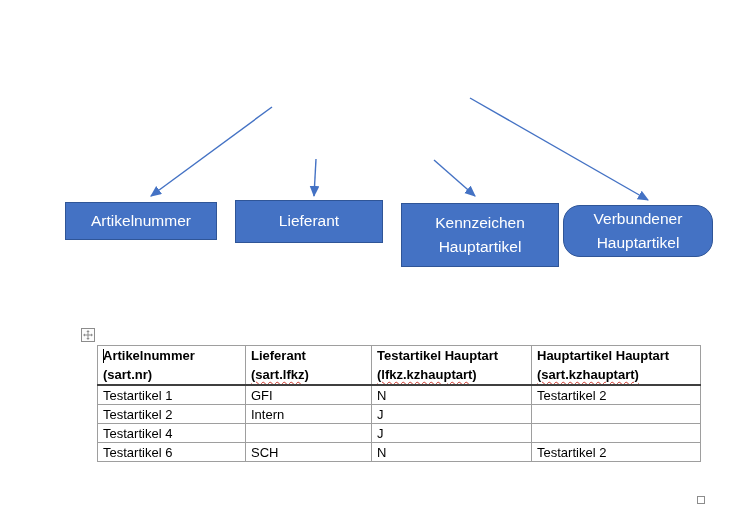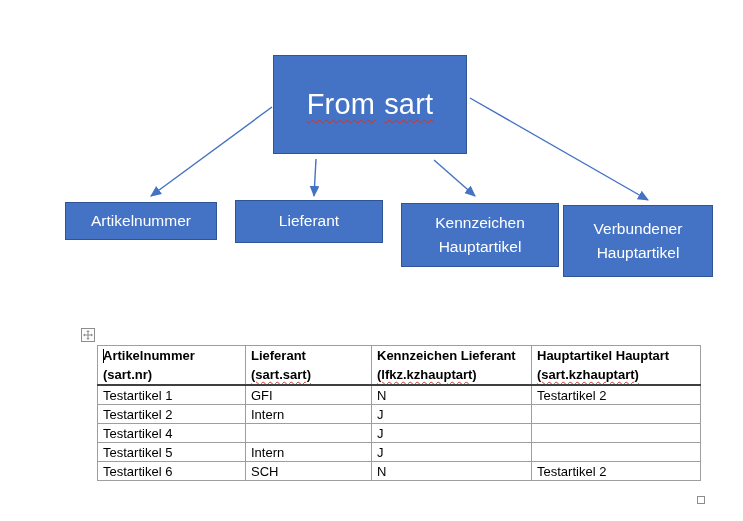--- a/index.html
+++ b/index.html
@@ -81,36 +81,31 @@
       <marker id="ah" markerWidth="9" markerHeight="8" refX="7.2" refY="3.5" orient="auto">
         <path class="arrowhead" d="M0,0 L8,3.5 L0,7 Z"></path>
       </marker>
     </defs>
     <line class="connector" x1="272" y1="107" x2="151" y2="196" marker-end="url(#ah)"></line>
     <line class="connector" x1="316" y1="159" x2="314" y2="196" marker-end="url(#ah)"></line>
     <line class="connector" x1="434" y1="160" x2="475" y2="196" marker-end="url(#ah)"></line>
     <line class="connector" x1="470" y1="98" x2="648" y2="200" marker-end="url(#ah)"></line>
   </svg>
 
-  <div class="shape root-box" style="left:273px;top:55px;width:194px;height:99px;">
-    <span>
-      <span class="word">From</span><span class="word">sart</span>
-    </span>
-  </div>
 
   <div class="shape child-box" style="left:65px;top:202px;width:152px;height:38px;">
     <span>Artikelnummer</span>
   </div>
   <div class="shape child-box" style="left:235px;top:200px;width:148px;height:43px;">
     <span>Lieferant</span>
   </div>
   <div class="shape child-box" style="left:401px;top:203px;width:158px;height:64px;">
     <span>Kennzeichen Hauptartikel</span>
   </div>
-  <div class="shape child-box" style="left:563px;top:205px;width:150px;height:72px;">
+  <div class="shape child-box" style="left:563px;top:205px;width:150px;height:52px;border-radius:17px;">
     <span>Verbundener Hauptartikel</span>
   </div>
 
   <div class="move-handle">
     <svg width="10" height="10" viewBox="0 0 10 10">
       <g stroke="#8C8C8C" stroke-width="1">
         <line x1="5" y1="1.2" x2="5" y2="8.8"></line>
         <line x1="1.2" y1="5" x2="8.8" y2="5"></line>
       </g>
       <g fill="#8C8C8C">
@@ -130,24 +125,24 @@
         <col style="width:169px">
     </colgroup>
     <thead>
       <tr>
         <th>
           <div>Artikelnummer</div>
           <div>(sart.nr)</div>
         </th>
         <th>
           <div>Lieferant</div>
-          <div class="squiggle">(sart.sart)</div>
+          <div class="squiggle">(sart.lfkz)</div>
         </th>
         <th>
-          <div>Kennzeichen Lieferant</div>
+          <div>Testartikel Hauptart</div>
           <div class="squiggle">(lfkz.kzhauptart)</div>
         </th>
         <th>
           <div>Hauptartikel Hauptart</div>
           <div class="squiggle">(sart.kzhauptart)</div>
         </th>
       </tr>
     </thead>
     <tbody>
       <tr>
@@ -162,26 +157,20 @@
         <td>J</td>
         <td></td>
       </tr>
       <tr>
         <td>Testartikel 4</td>
         <td></td>
         <td>J</td>
         <td></td>
       </tr>
       <tr>
-        <td>Testartikel 5</td>
-        <td>Intern</td>
-        <td>J</td>
-        <td></td>
-      </tr>
-      <tr>
         <td>Testartikel 6</td>
         <td>SCH</td>
         <td>N</td>
         <td>Testartikel 2</td>
       </tr>
     </tbody>
   </table>
 
   <div class="text-cursor"></div>
 

